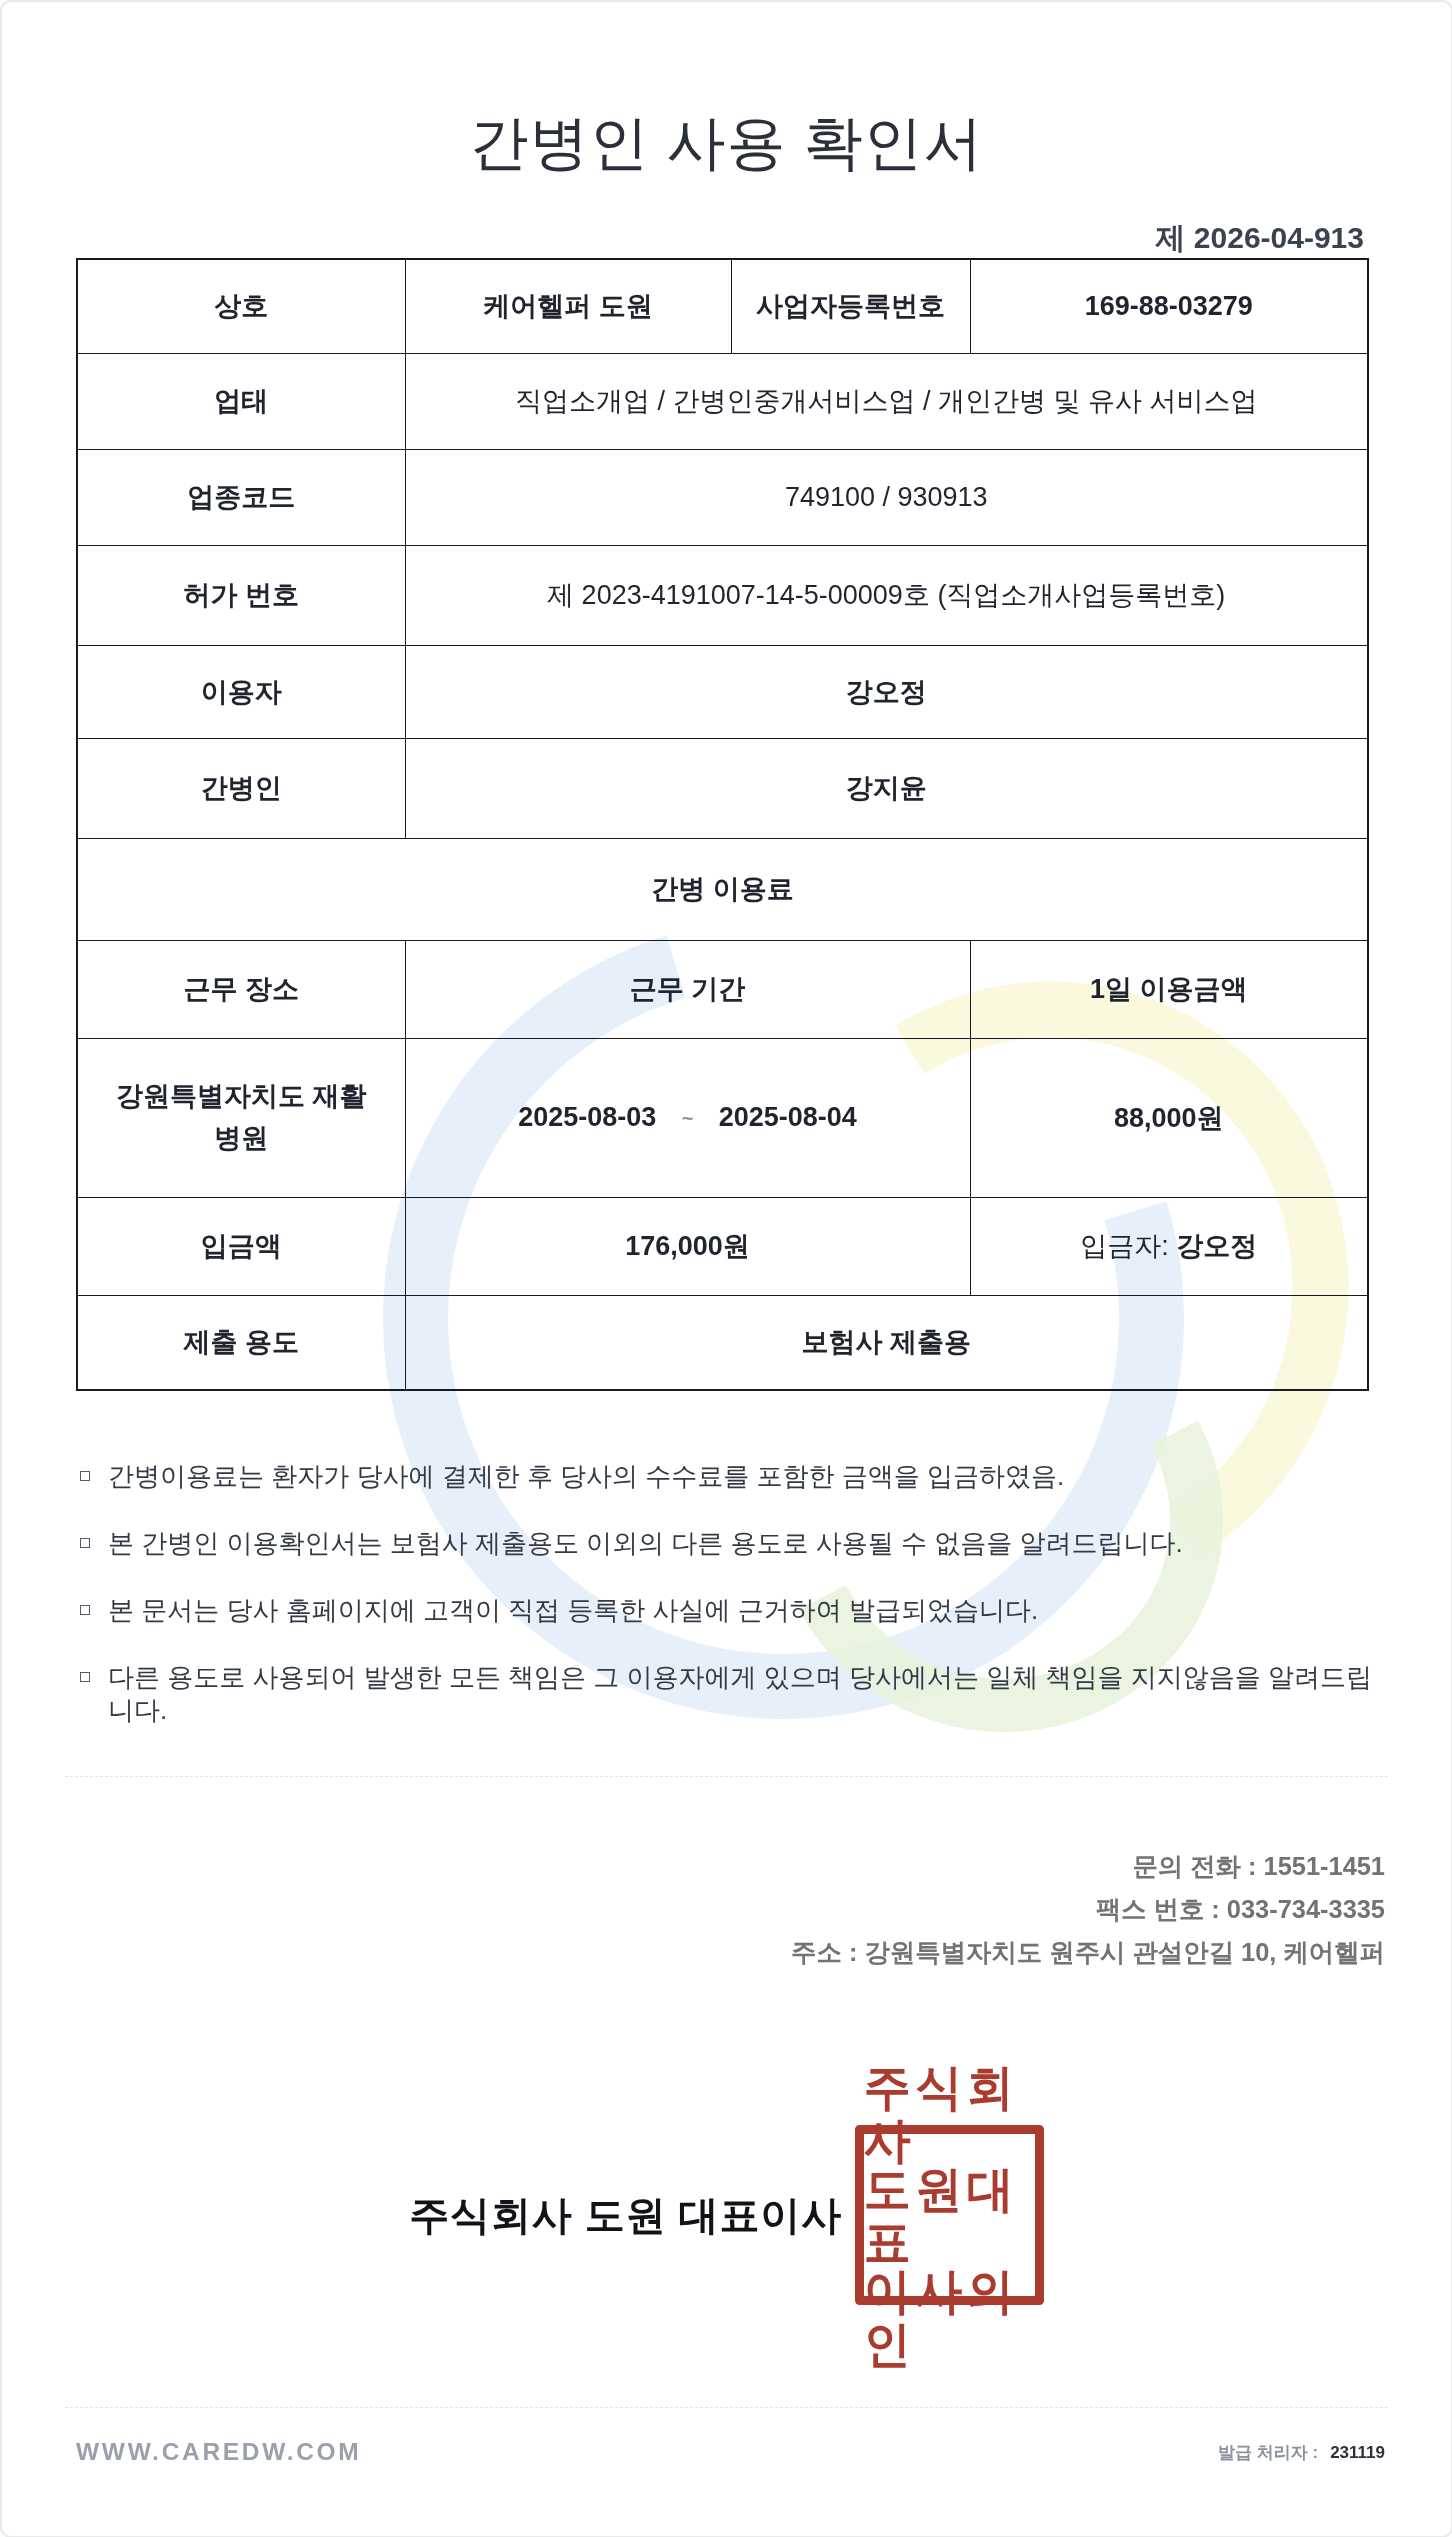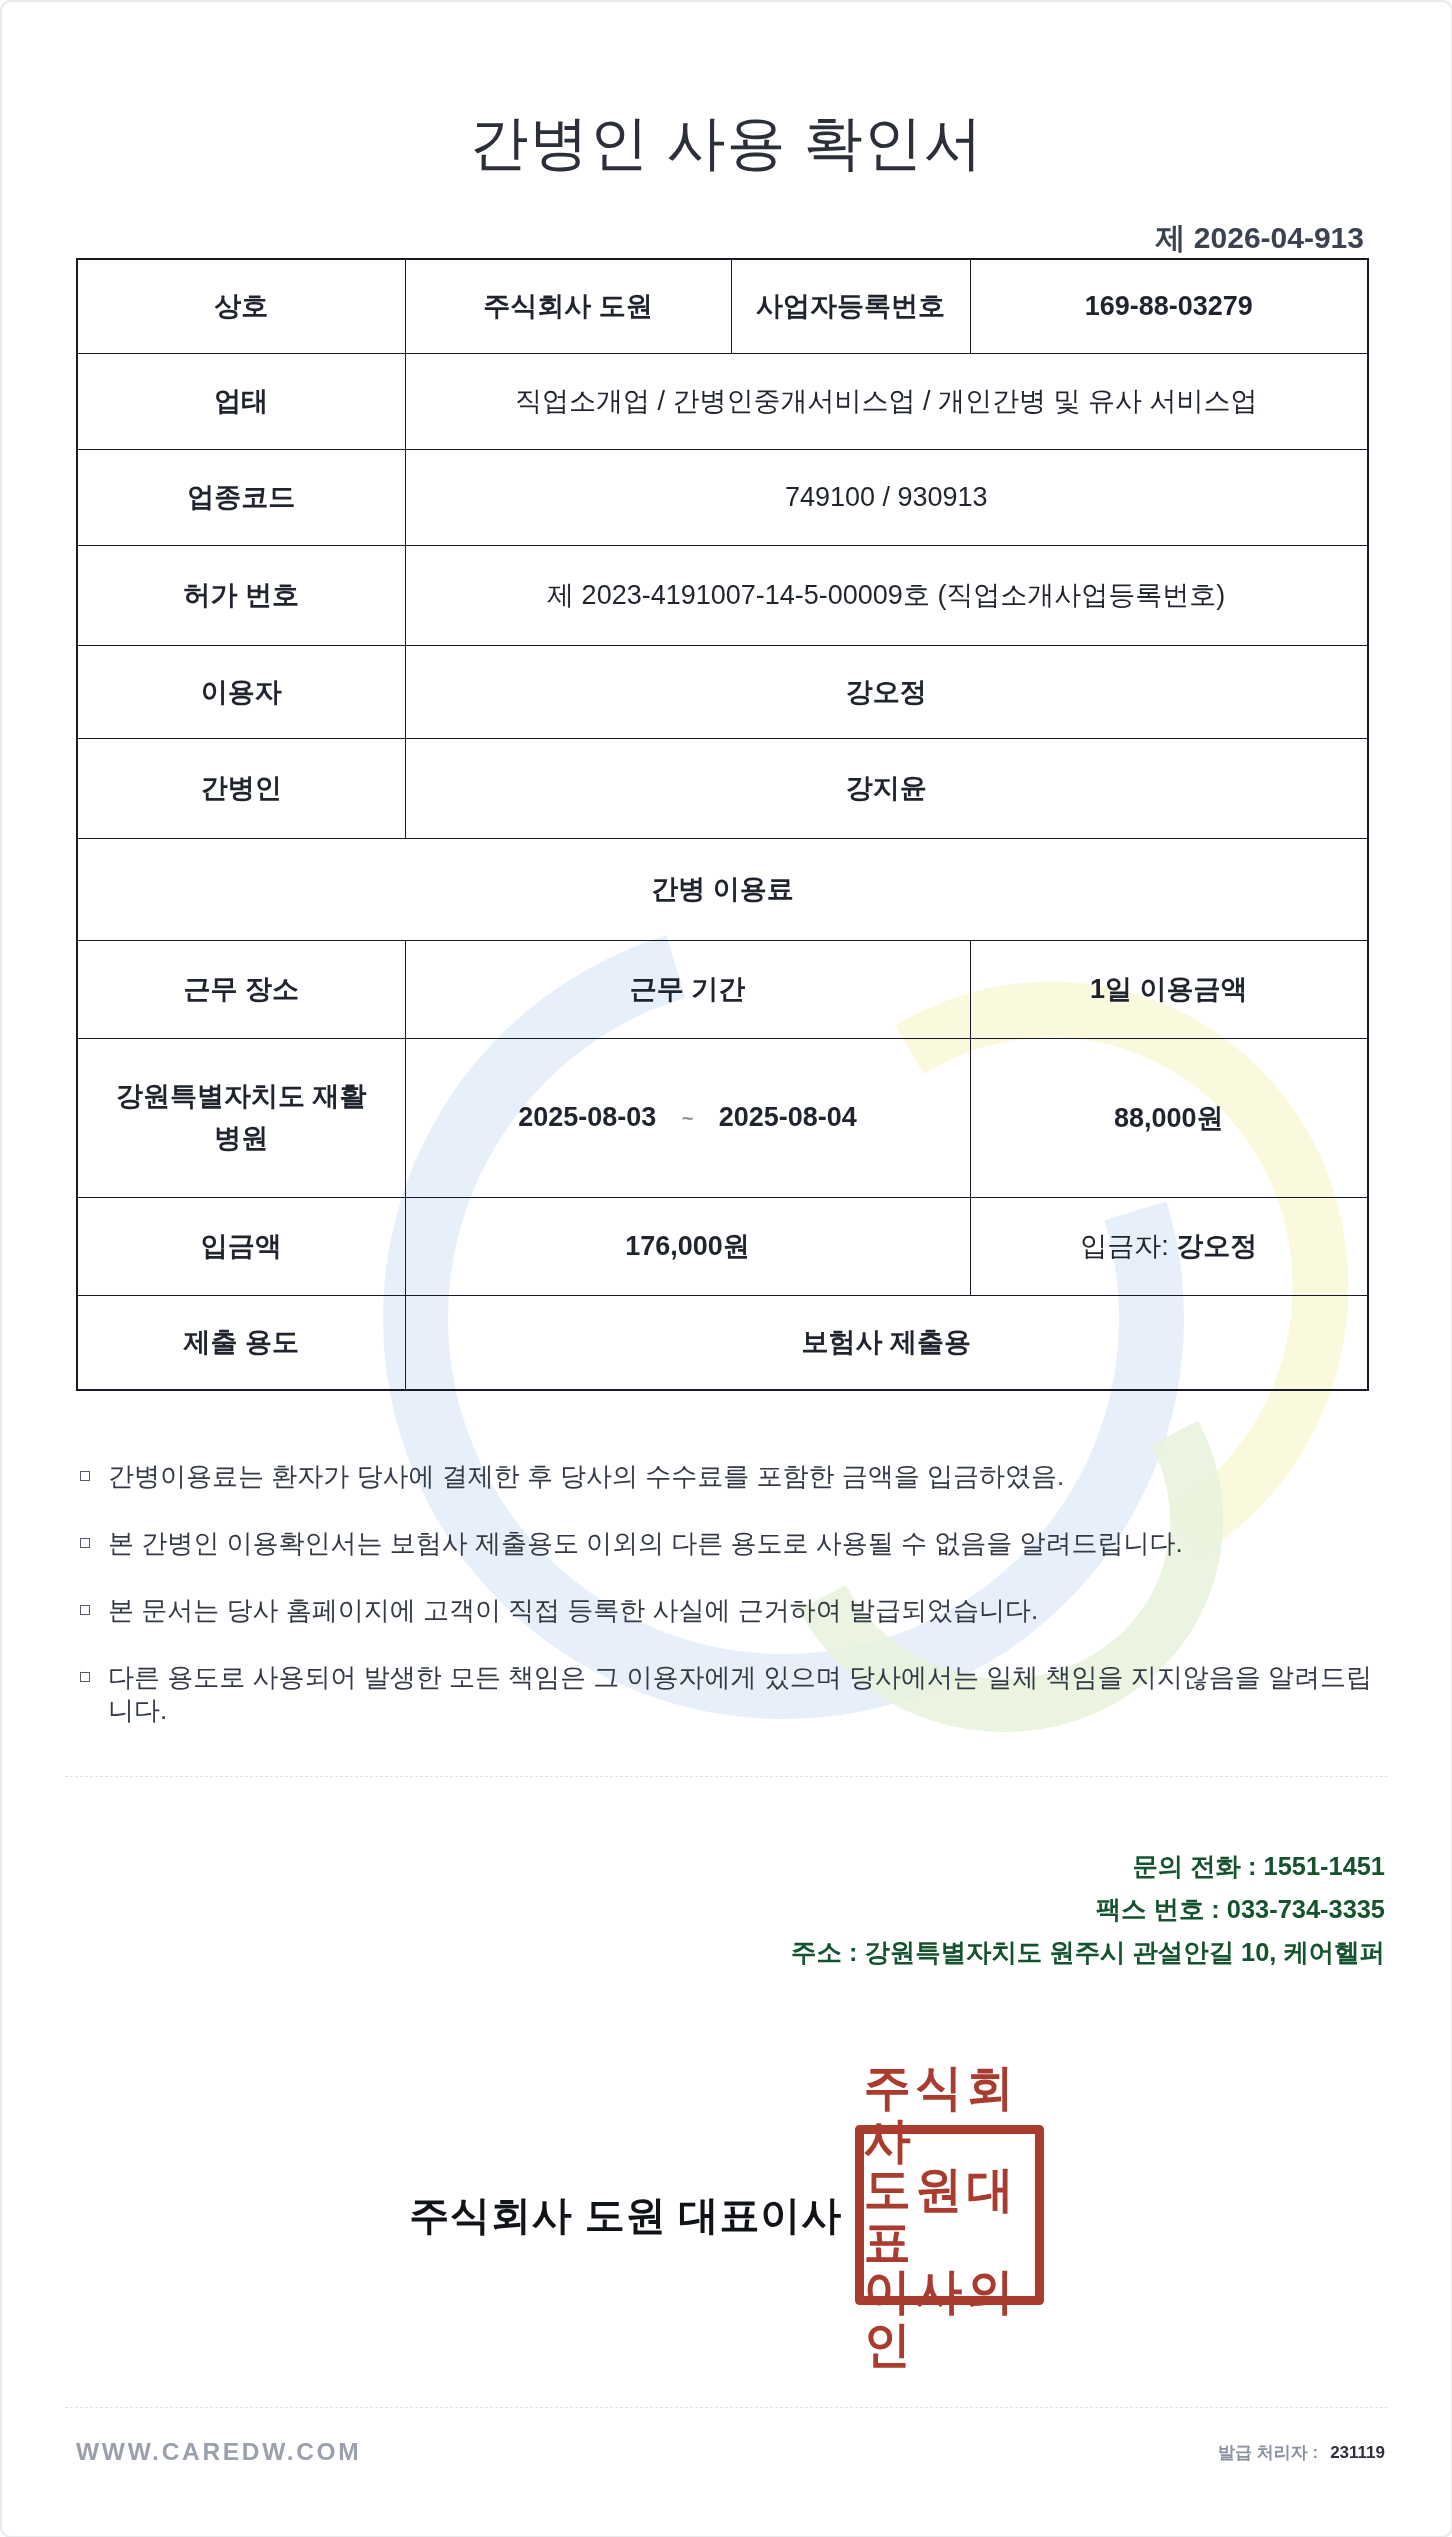--- a/index.html
+++ b/index.html
@@ -84,21 +84,21 @@
     flex:0 0 auto;width:8.2px;height:8.2px;margin:11px 18px 0 1.8px;
     border:1.8px solid #545b69;background:transparent;
   }
   
   .divider{position:absolute;left:63px;right:63px;border-top:1.8px dashed #e2e4e9;z-index:1;}
   .divider.d1{top:1774px;}
   .divider.d2{top:2405px;}
   
   .contact{
     position:absolute;top:1843px;right:66px;z-index:1;
-    text-align:right;font-size:25.4px;font-weight:600;color:#14532d;line-height:43px;
+    text-align:right;font-size:25.4px;font-weight:600;color:#737373;line-height:43px;
   }
   
   .signature{
     position:absolute;top:2118px;left:0;width:100%;height:190px;z-index:1;
     display:flex;align-items:center;justify-content:center;
   }
   .sig-text{font-size:40px;font-weight:800;color:#101419;margin-right:12.7px;letter-spacing:0.9px;}
   .seal{
     box-sizing:border-box;width:189px;height:180px;
     border:9px solid #a93b2f;border-radius:4.5px;
@@ -133,21 +133,21 @@
   <table class="main">
     <colgroup>
       <col style="width:328px">
         <col style="width:326px">
         <col style="width:239px">
         <col style="width:398px">
     </colgroup>
     <tbody>
       <tr class="h-r1">
         <td class="lbl">상호</td>
-        <td class="semib">주식회사 도원</td>
+        <td class="semib">케어헬퍼 도원</td>
         <td class="lbl">사업자등록번호</td>
         <td class="semib">169-88-03279</td>
       </tr>
       <tr class="h-r2">
         <td class="lbl">업태</td>
         <td class="val" colspan="3">직업소개업 / 간병인중개서비스업 / 개인간병 및 유사 서비스업</td>
       </tr>
       <tr class="h-r3">
         <td class="lbl">업종코드</td>
         <td class="val" colspan="3">749100 / 930913</td>

